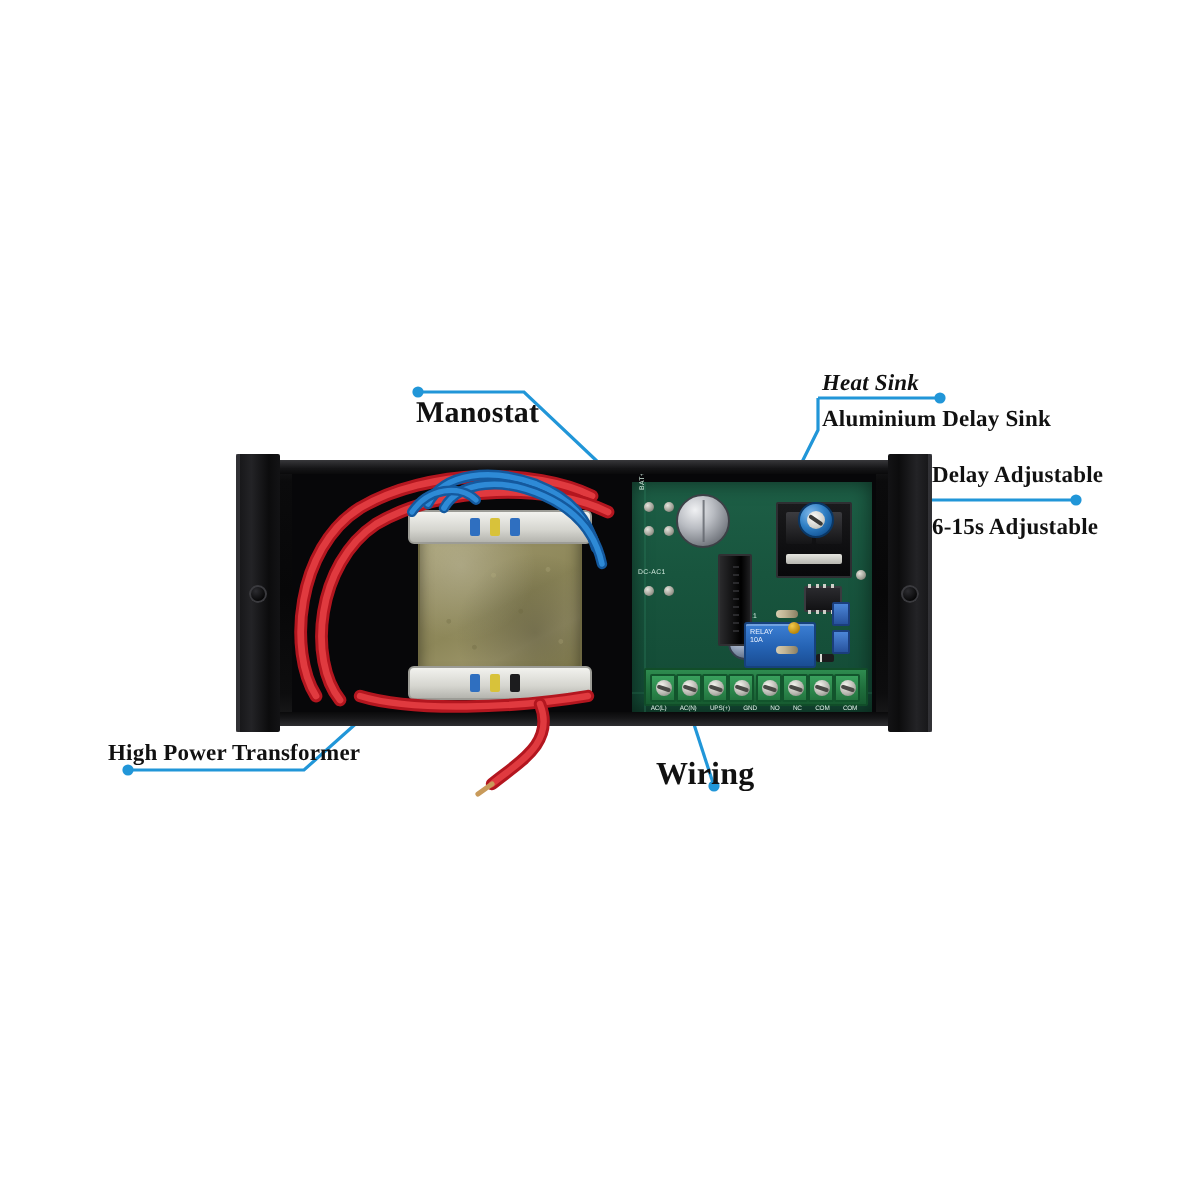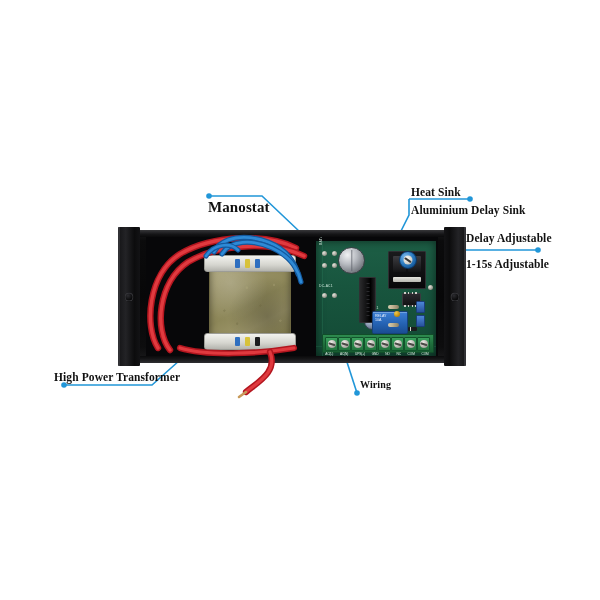--- a/index.html
+++ b/index.html
@@ -8,26 +8,26 @@
     font-family:"Liberation Serif",serif;position:relative;
   }
   #stage{position:absolute;left:0;top:0;width:600px;height:600px;}
 
   
   .label{
     position:absolute;color:#111;font-weight:bold;white-space:nowrap;
     font-family:"Liberation Serif",serif;letter-spacing:.1px;
   }
   .lbl-manostat{left:208px;top:199px;font-size:15px;}
-  .lbl-heat{left:411px;top:186px;font-size:11.5px;}
+  .lbl-heat{left:411px;top:186px;font-size:11.5px;font-style:italic;}
   .lbl-alu{left:411px;top:204px;font-size:11.5px;}
   .lbl-delay{left:466px;top:232px;font-size:11.5px;}
   .lbl-adj{left:466px;top:258px;font-size:11.5px;}
   .lbl-hpt{left:54px;top:371px;font-size:11.5px;}
-  .lbl-wiring{left:360px;top:379px;font-size:10px;}
+  .lbl-wiring{left:328px;top:379px;font-size:16px;}
   svg.leadsvg{position:absolute;left:0;top:0;width:600px;height:600px;
        overflow:visible;pointer-events:none;}
 
   
   #device{position:absolute;left:118px;top:230px;width:348px;height:133px;}
 
   
   .case-body{
     position:absolute;left:22px;top:0;width:304px;height:133px;
     background:linear-gradient(180deg,#1b1b1d 0%,#0b0b0c 8%,#070708 50%,
@@ -250,21 +250,21 @@
     <circle cx="470" cy="199" r="2.8" fill="#2196d8"></circle>
     <circle cx="538" cy="250" r="2.8" fill="#2196d8"></circle>
     <circle cx="64" cy="385" r="2.8" fill="#2196d8"></circle>
     <circle cx="357" cy="393" r="2.8" fill="#2196d8"></circle>
   </svg>
 
   <div class="label lbl-manostat">Manostat</div>
   <div class="label lbl-heat">Heat Sink</div>
   <div class="label lbl-alu">Aluminium Delay Sink</div>
   <div class="label lbl-delay">Delay Adjustable</div>
-  <div class="label lbl-adj">1-15s Adjustable</div>
+  <div class="label lbl-adj">6-15s Adjustable</div>
   <div class="label lbl-hpt">High Power Transformer</div>
   <div class="label lbl-wiring">Wiring</div>
 
   <div id="device">
 
     <div class="flange left">
       <div class="edge" style="left:0"></div>
       <div class="screwhole"></div>
     </div>
     <div class="flange right">

